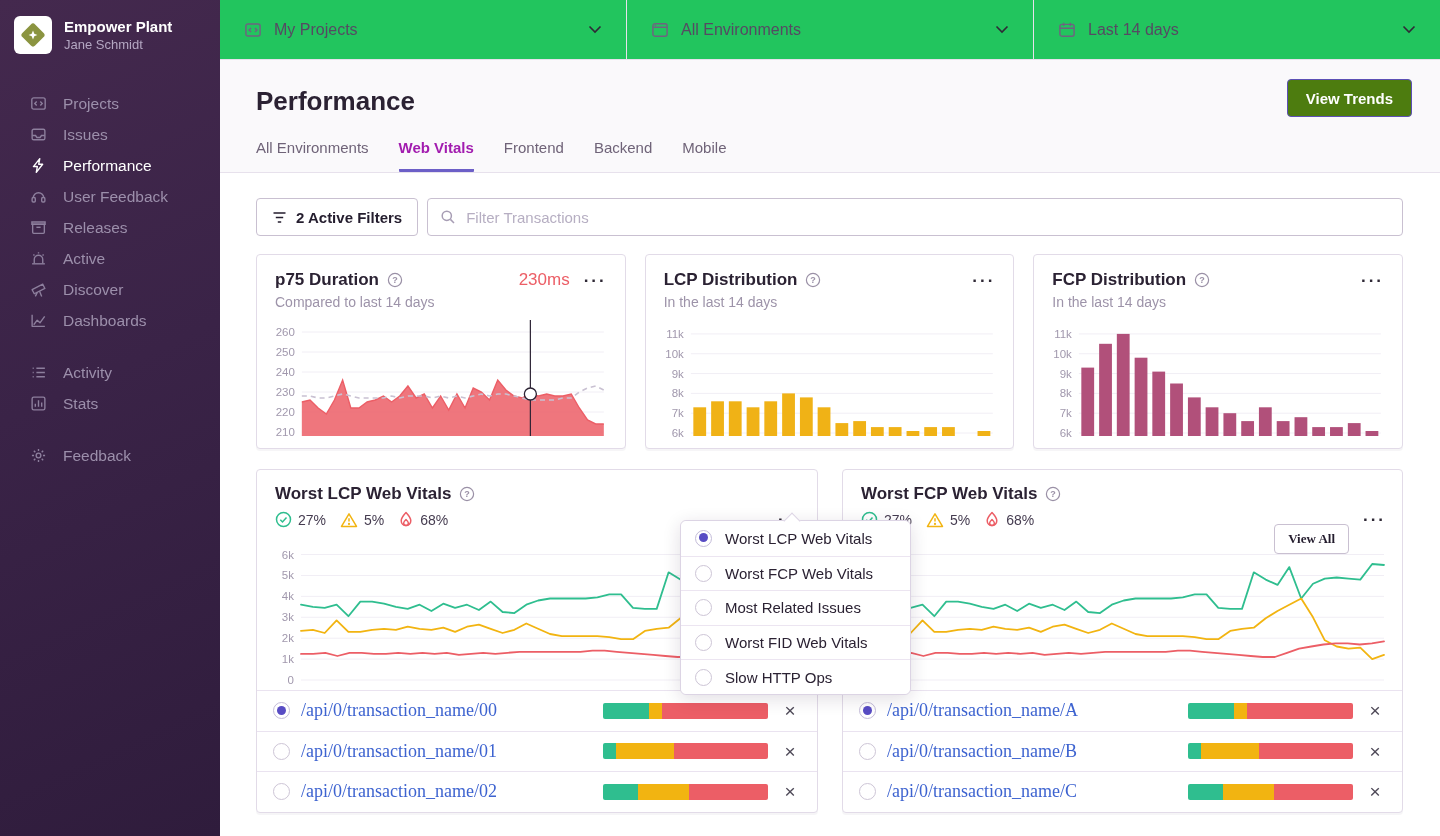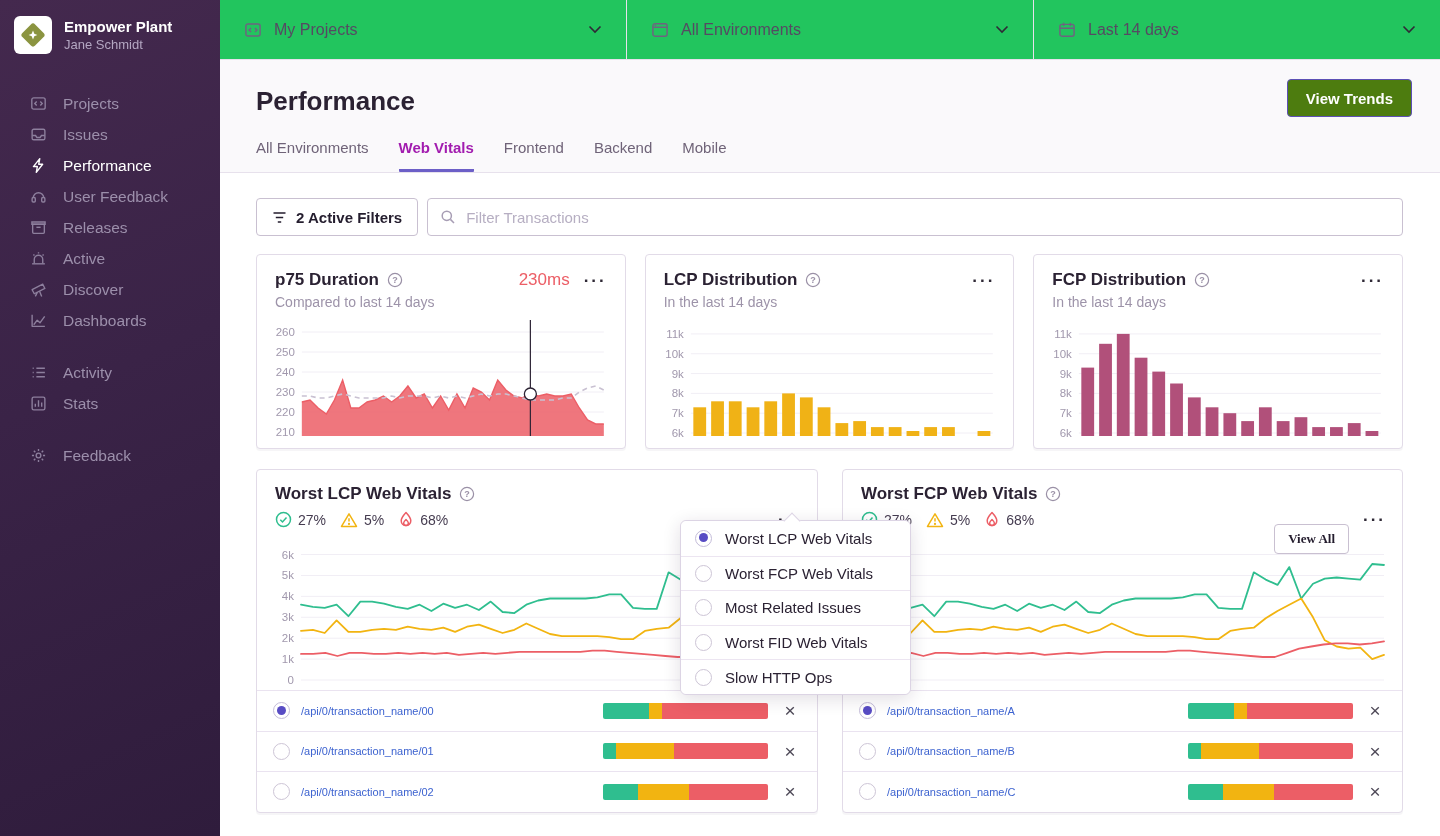--- a/index.html
+++ b/index.html
@@ -71,21 +71,21 @@
   .cards-row2 { display:grid; grid-template-columns:562px 561px; gap:24px; margin-top:20px; }
   .wcard-head { position:relative; padding:14px 16px 0 18px; }
   .legend { display:flex; gap:14px; align-items:center; padding:7px 18px 0 18px; }
   .leg-item { display:flex; align-items:center; gap:6px; font-size:14px; color:#453c50; }
   .wcard-controls { position:absolute; right:16px; top:14px; display:flex; align-items:center; gap:14px; }
   .view-all { height:30px; padding:6px 13px; background:#fff; border:1px solid #c9c0d1; border-radius:4px;
     font-size:13px; font-weight:700; color:#241d2e; cursor:pointer; font-family:Liberation Serif, serif;margin-top:40px; }
   .big-chart { padding:6px 10px 0 6px; cursor:crosshair; }
 
   .tx-row { display:flex; align-items:center; height:40.5px; border-top:1px solid #eae3f0; padding:0 16px; gap:11px; }
-  .tx-link { flex:1; font-size:11px; color:#3d63d0; cursor:pointer; }
+  .tx-link { flex:1; font-size:18px; color:#3d63d0; cursor:pointer;font-family:Liberation Serif, serif; }
   .tx-bar { width:165px; height:16px; border-radius:2px; overflow:hidden; display:flex; cursor:pointer; }
   .tx-bar div { height:100%; }
   .tx-close { width:22px; text-align:center; font-size:19px; color:#4f4a58; cursor:pointer; line-height:1; }
 
   .radio { width:17px; height:17px; border-radius:50%; border:1.5px solid #cdc5d6; background:#fff;
     position:relative; flex:0 0 17px; cursor:pointer; }
   .radio.sel { border-color:#c4bcd9; }
   .radio.sel::after { content:""; position:absolute; left:2.5px; top:2.5px; width:9px; height:9px;
     border-radius:50%; background:#584cc4; }
 

